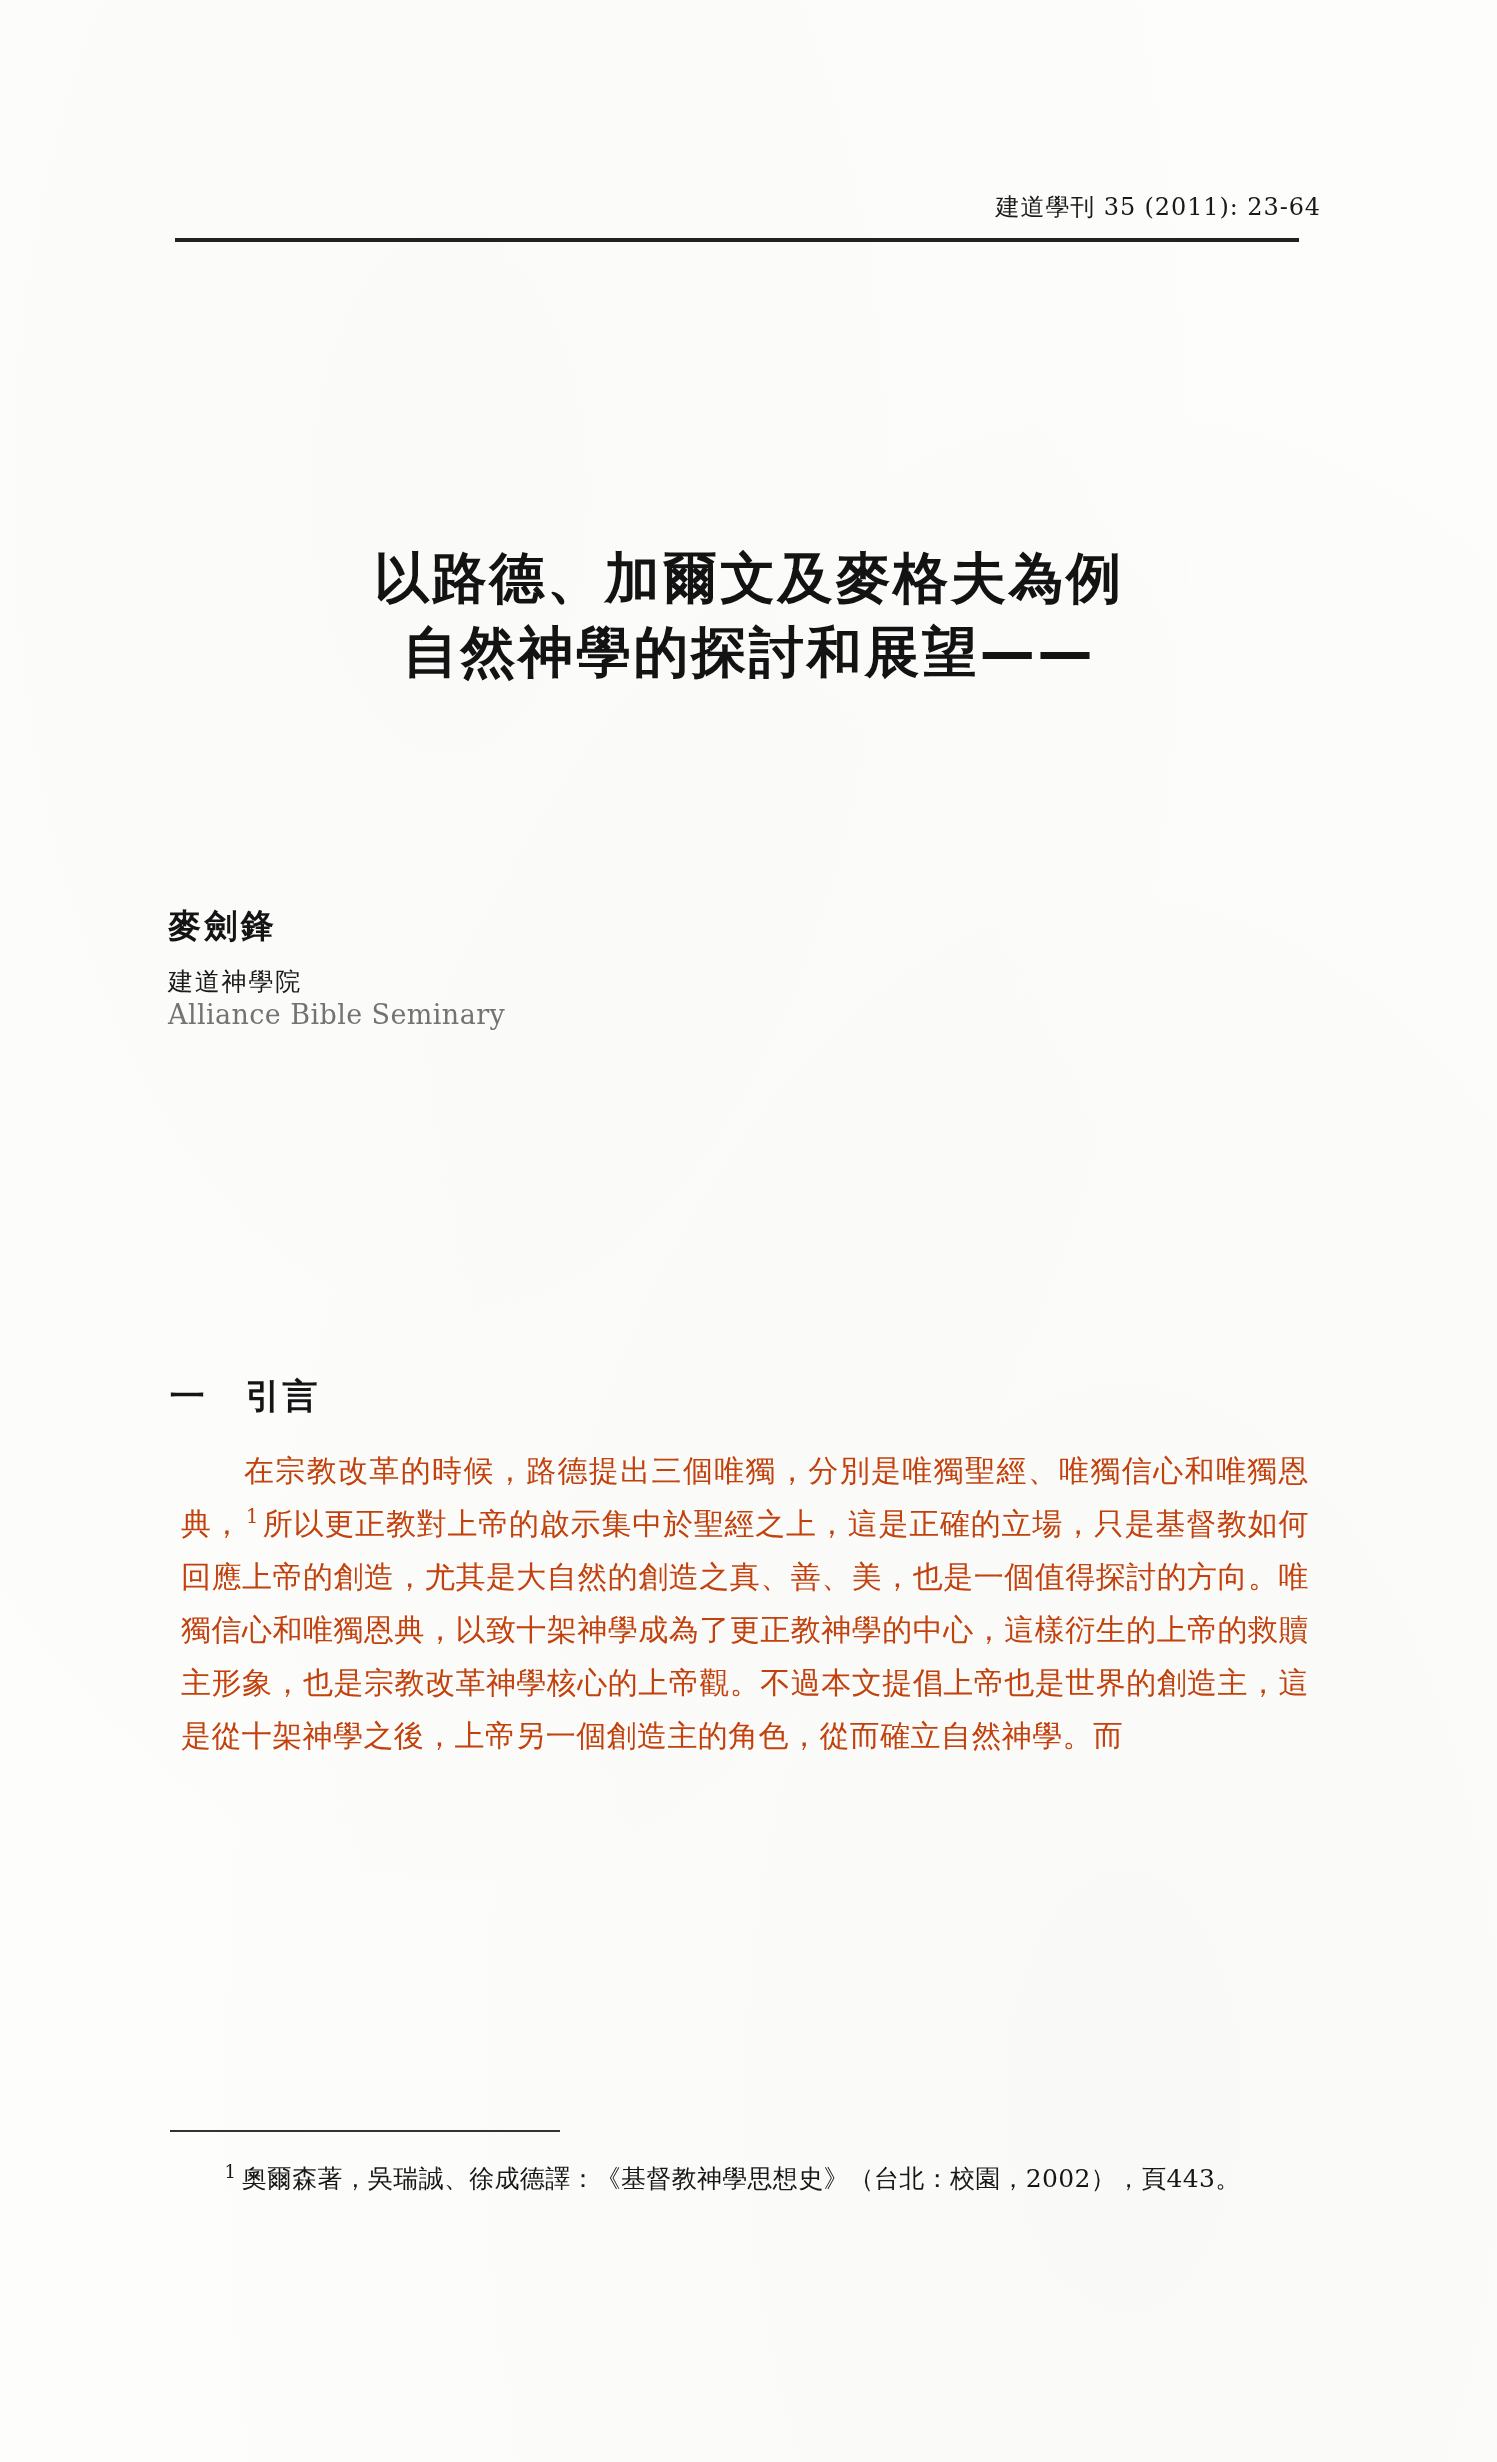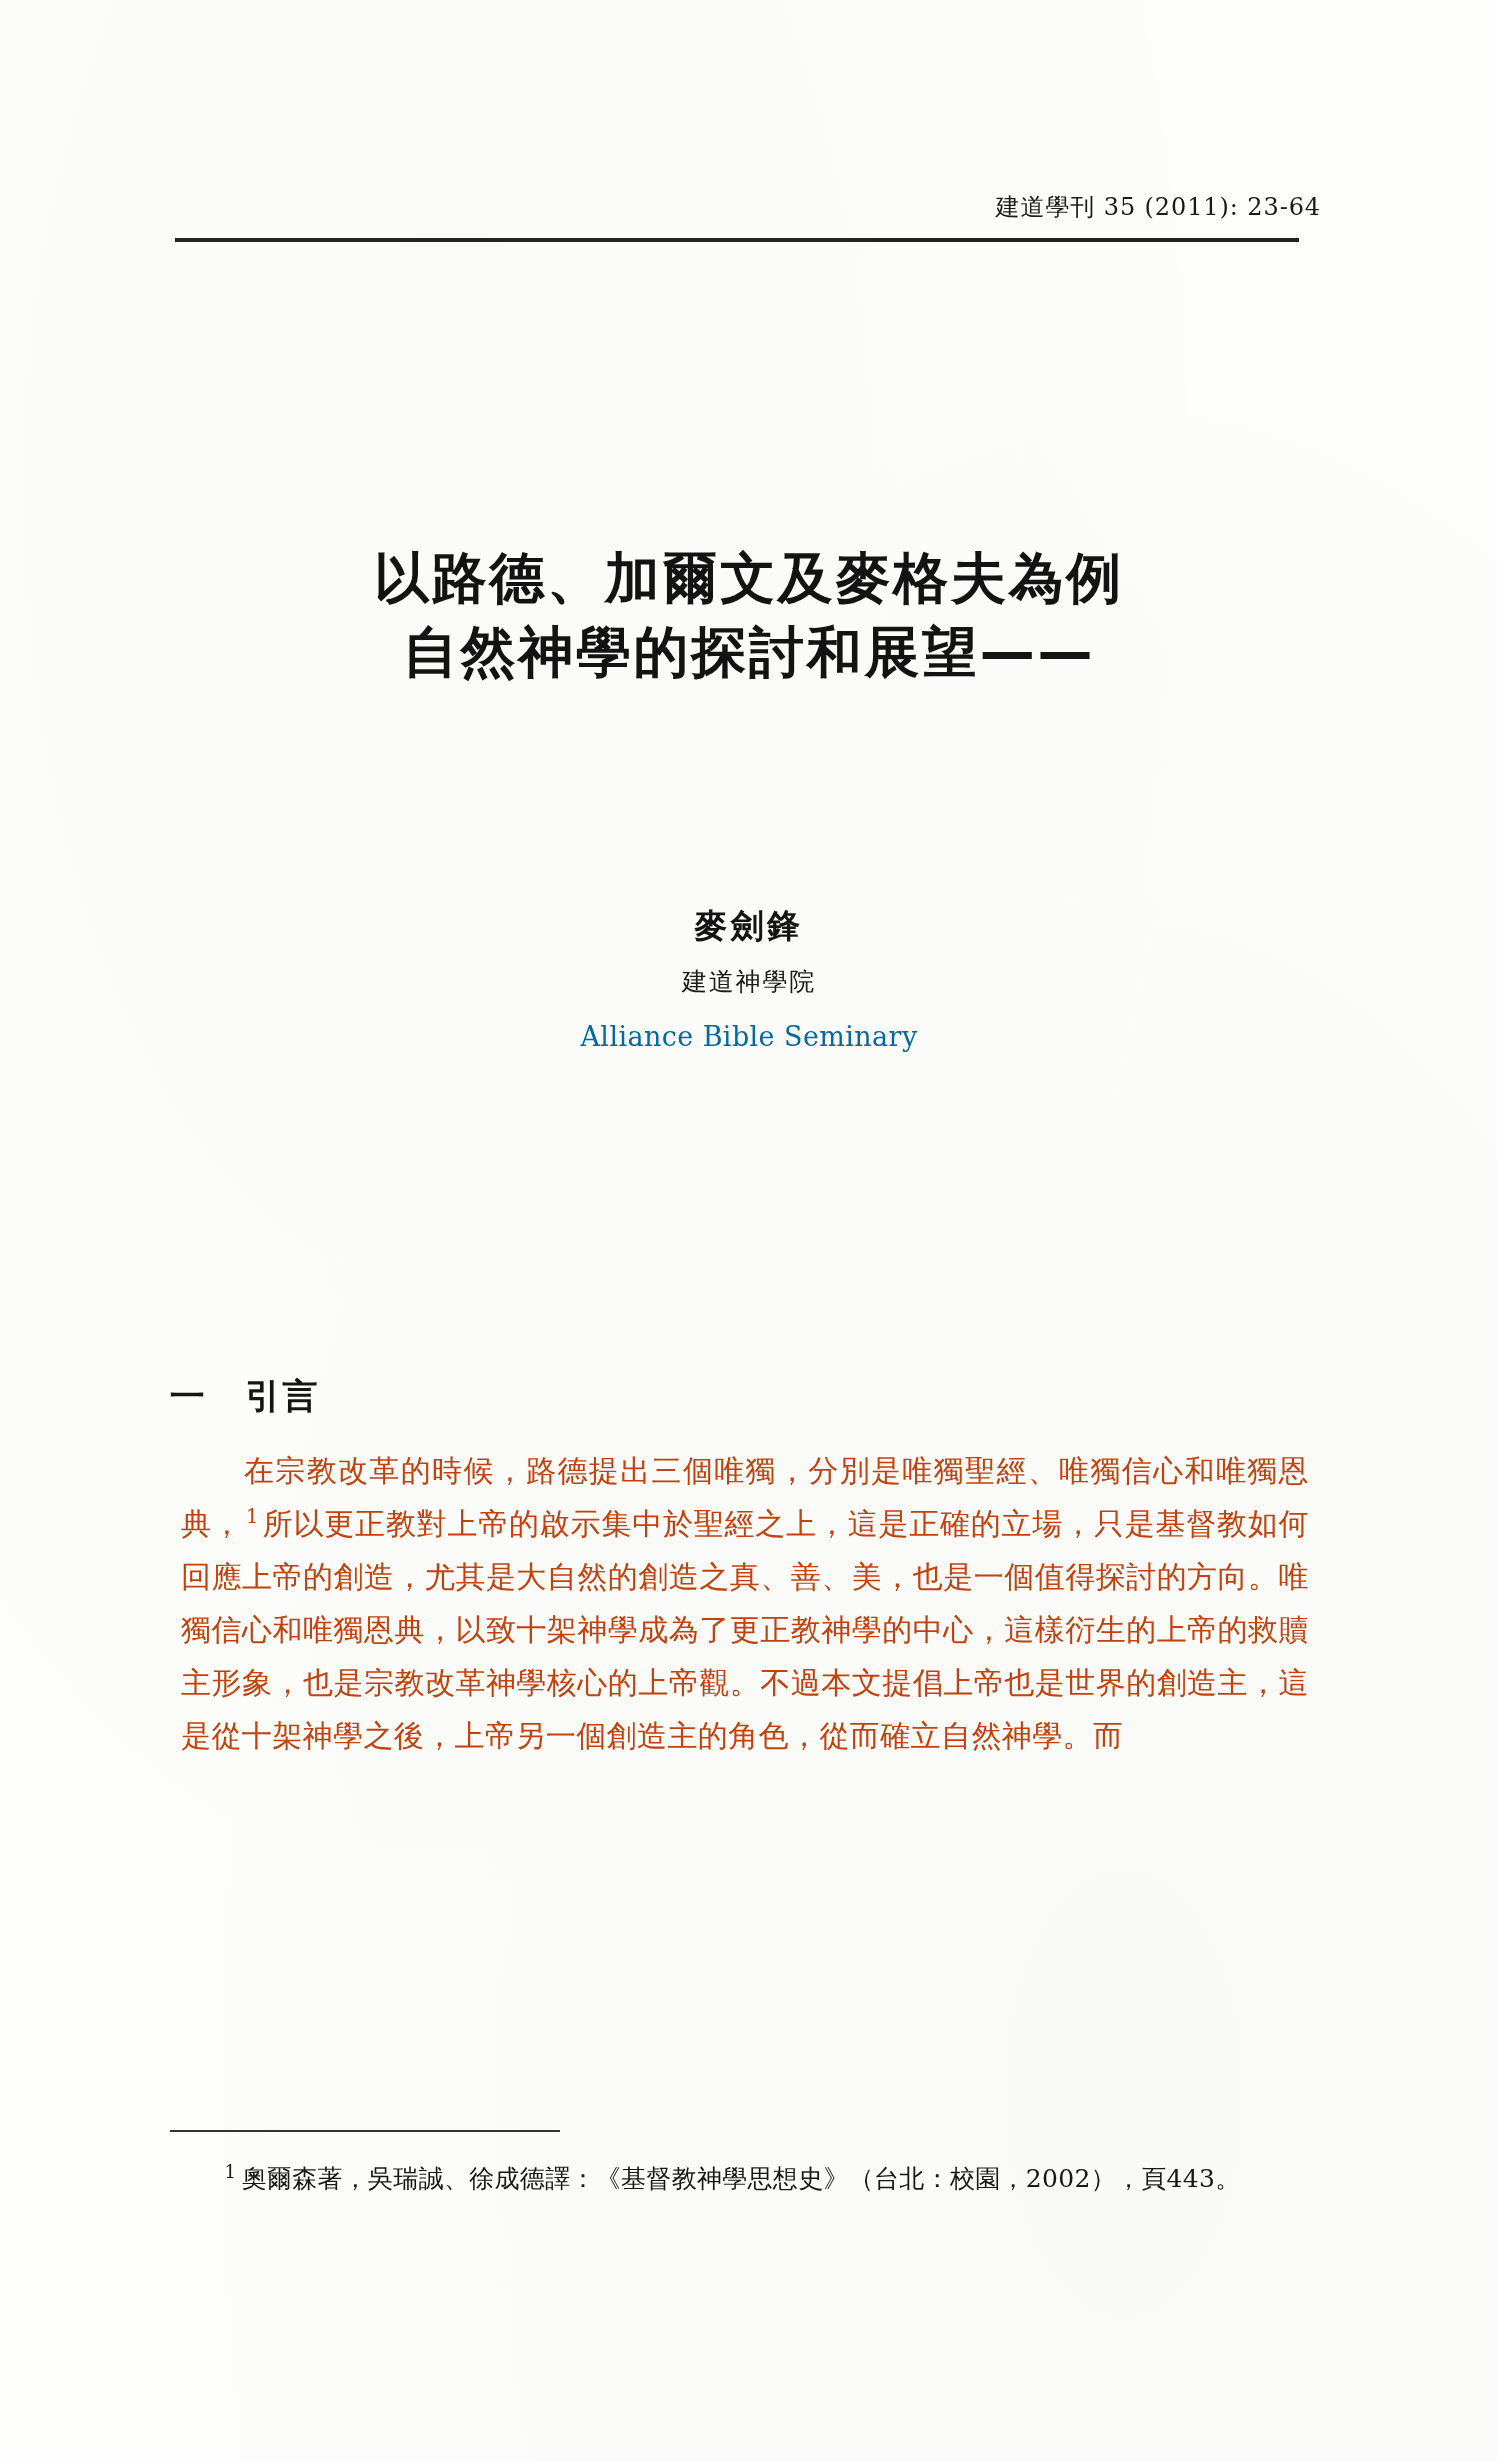--- a/index.html
+++ b/index.html
@@ -78,42 +78,42 @@
     line-height: 1.35;
     color: #131313;
   }
 
   
   .author-block {
     position: absolute;
     top: 904px;
     left: 0;
     width: 1162px;
-    text-align: center;
+    text-align: left;
   }
   .author-name {
     font-family: "DejaVu Serif", "Liberation Serif", serif;
     font-weight: bold;
     font-size: 33px;
     letter-spacing: 3.5px;
     color: #141414;
   }
   .author-affil-zh {
     margin-top: 16px;
     font-family: "DejaVu Serif", "Liberation Serif", serif;
     font-size: 25px;
     letter-spacing: 1.8px;
     color: #1a1a1a;
   }
   .author-affil-en {
-    margin-top: 23px;
+    margin-top: 1px;
     font-family: "DejaVu Serif", "Liberation Serif", serif;
     font-size: 27px;
     letter-spacing: 0.4px;
-    color: #0369a1;
+    color: #737373;
   }
 
   
   .section-heading {
     position: absolute;
     top: 1373px;
     left: 1.8px;
     font-family: Liberation Mono, monospace;
     font-weight: bold;
     font-size: 35px;

